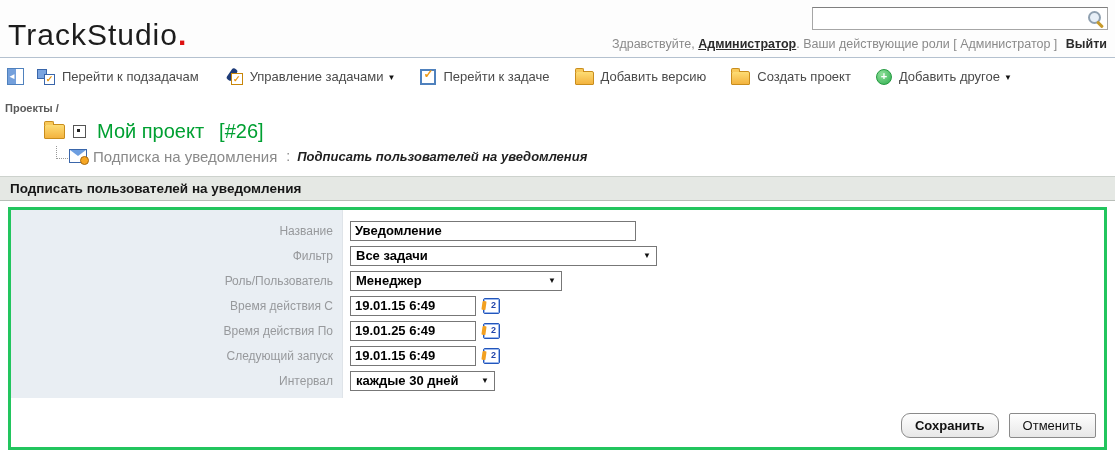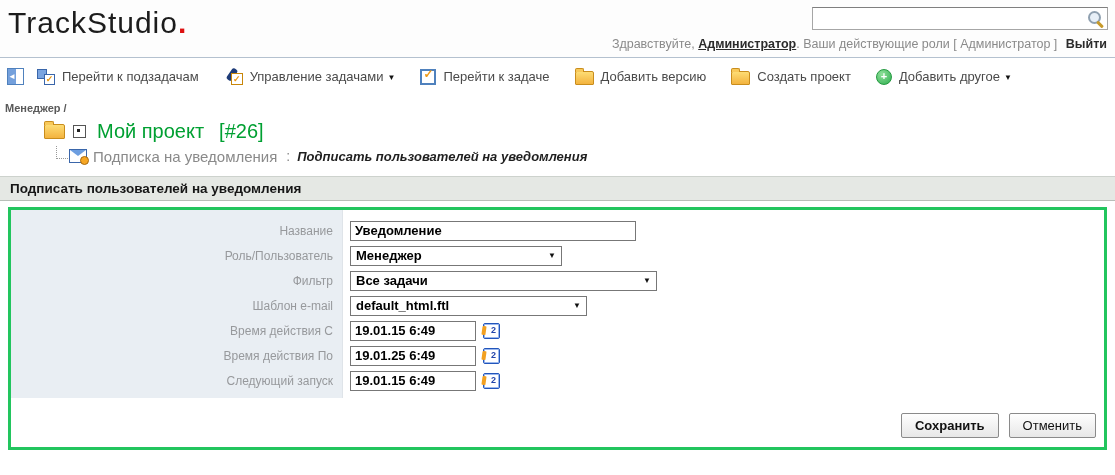--- a/index.html
+++ b/index.html
@@ -3,21 +3,21 @@
 <meta charset="utf-8">
 <style>
   * { margin:0; padding:0; box-sizing:content-box; }
   body {
     width:1115px; height:475px; overflow:hidden;
     font-family:"Liberation Sans", sans-serif;
     background:#fff; color:#222;
   }
   
   .top { position:relative; height:57px; background:#fdfdfd; border-bottom:1px solid #b4c1cf; }
-  .logo { position:absolute; left:8px; top:6px; font-size:30px; letter-spacing:1px; color:#1c1c1c;text-align:center; }
+  .logo { position:absolute; left:8px; top:18px; font-size:30px; letter-spacing:1px; color:#1c1c1c;text-align:center; }
   .logo-dot { color:#dd1111; font-weight:bold; }
   .searchbox { position:absolute; right:7px; top:7px; width:294px; height:21px;
     border:1px solid #a6a6a6; border-top-color:#7f7f7f; background:#fff;
     display:flex; align-items:center; }
   .search-input { flex:1; border:none; outline:none; height:17px; font-size:12px; padding:0 4px;
     font-family:"Liberation Sans",sans-serif; background:transparent; }
   .mag { position:relative; width:17px; height:17px; margin-right:3px; cursor:pointer; flex:0 0 auto; }
   .mag-glass { position:absolute; left:1px; top:1px; width:9px; height:9px;
     border:2px solid #8fa0b0; border-radius:50%; background:#e7eff7; }
   .mag-handle { position:absolute; right:0; bottom:1px; width:8px; height:3px;
@@ -107,21 +107,21 @@
   .calicon { position:relative; width:15px; height:14px; margin-left:7px; background:#fff;
     border:1px solid #2255bb; border-radius:2px; box-shadow:inset 0 0 0 1px #9bb8ee; cursor:pointer; flex:0 0 auto; }
   .calicon::before { content:""; position:absolute; left:-2px; top:2px; width:4px; height:9px;
     background:#f2a020; border-radius:1px; transform:rotate(8deg); }
   .cal-num { position:absolute; right:3px; top:1px; font-size:9px; font-weight:bold; color:#2244aa; }
 
   .panel-footer { display:flex; justify-content:flex-end; gap:10px; padding:15px 8px 9px; background:#fff; }
   .btn { height:23px; padding:0 13px; font-family:"Liberation Sans",sans-serif; font-size:13px;
     background:linear-gradient(#fefefe,#e7e7e7); border:1px solid #8a8a8a; border-radius:2px;
     color:#111; cursor:pointer; }
-  .btn-save { font-weight:bold; }
+  .btn-save { font-weight:bold;border-radius:9px; }
 </style>
 </head>
 <body>
 
 <div class="page">
 
   <header class="top">
     <div class="logo">
       <span>TrackStudio</span><span class="logo-dot">.</span>
     </div>
@@ -163,21 +163,21 @@
     <span class="tb-item">
       <span class="ic-folder"></span>
       <span class="tb-label">Создать проект</span>
     </span>
     <span class="tb-item">
       <span class="ic-add"></span>
       <span class="tb-label caret">Добавить другое</span>
     </span>
   </nav>
 
-  <div class="crumbs">Менеджер /</div>
+  <div class="crumbs">Проекты /</div>
 
   <div class="trow1">
     <span class="ic-folder-lg"></span>
     <span class="expander"></span>
     <span class="proj-name">Мой проект</span>
     <span class="proj-id">[#26]</span>
   </div>
 
   <div class="trow2">
     <span class="tree-elbow"></span>
@@ -193,45 +193,37 @@
     <div class="form-area">
 
       <div class="frow">
         <div class="flabel">Название</div>
         <div class="fval">
           <input class="txt w-name" type="text" value="Уведомление" style="">
         </div>
       </div>
 
       <div class="frow">
+        <div class="flabel">Фильтр</div>
+        <div class="fval">
+          <div class="sel w-filter">
+              <span>Все задачи</span>
+            </div>
+        </div>
+      </div>
+
+      <div class="frow">
         <div class="flabel">Роль/Пользователь</div>
         <div class="fval">
           <div class="sel w-role">
               <span>Менеджер</span>
             </div>
         </div>
       </div>
 
-      <div class="frow">
-        <div class="flabel">Фильтр</div>
-        <div class="fval">
-          <div class="sel w-filter">
-              <span>Все задачи</span>
-            </div>
-        </div>
-      </div>
-
-      <div class="frow">
-        <div class="flabel">Шаблон e-mail</div>
-        <div class="fval">
-          <div class="sel w-template">
-              <span>default_html.ftl</span>
-            </div>
-        </div>
-      </div>
 
       <div class="frow">
         <div class="flabel">Время действия С</div>
         <div class="fval">
           <input class="txt w-date" type="text" value="19.01.15 6:49" style="">
           <span class="calicon">
               <span class="cal-num">2</span>
             </span>
         </div>
       </div>
@@ -249,20 +241,28 @@
       <div class="frow">
         <div class="flabel">Следующий запуск</div>
         <div class="fval">
           <input class="txt w-date" type="text" value="19.01.15 6:49" style="">
           <span class="calicon">
               <span class="cal-num">2</span>
             </span>
         </div>
       </div>
 
+      <div class="frow">
+        <div class="flabel">Интервал</div>
+        <div class="fval">
+          <div class="sel w-interval">
+              <span>каждые 30 дней</span>
+            </div>
+        </div>
+      </div>
 
     </div>
 
     <div class="panel-footer">
       <button class="btn btn-save">Сохранить</button>
       <button class="btn">Отменить</button>
     </div>
   </div>
 
 </div>

